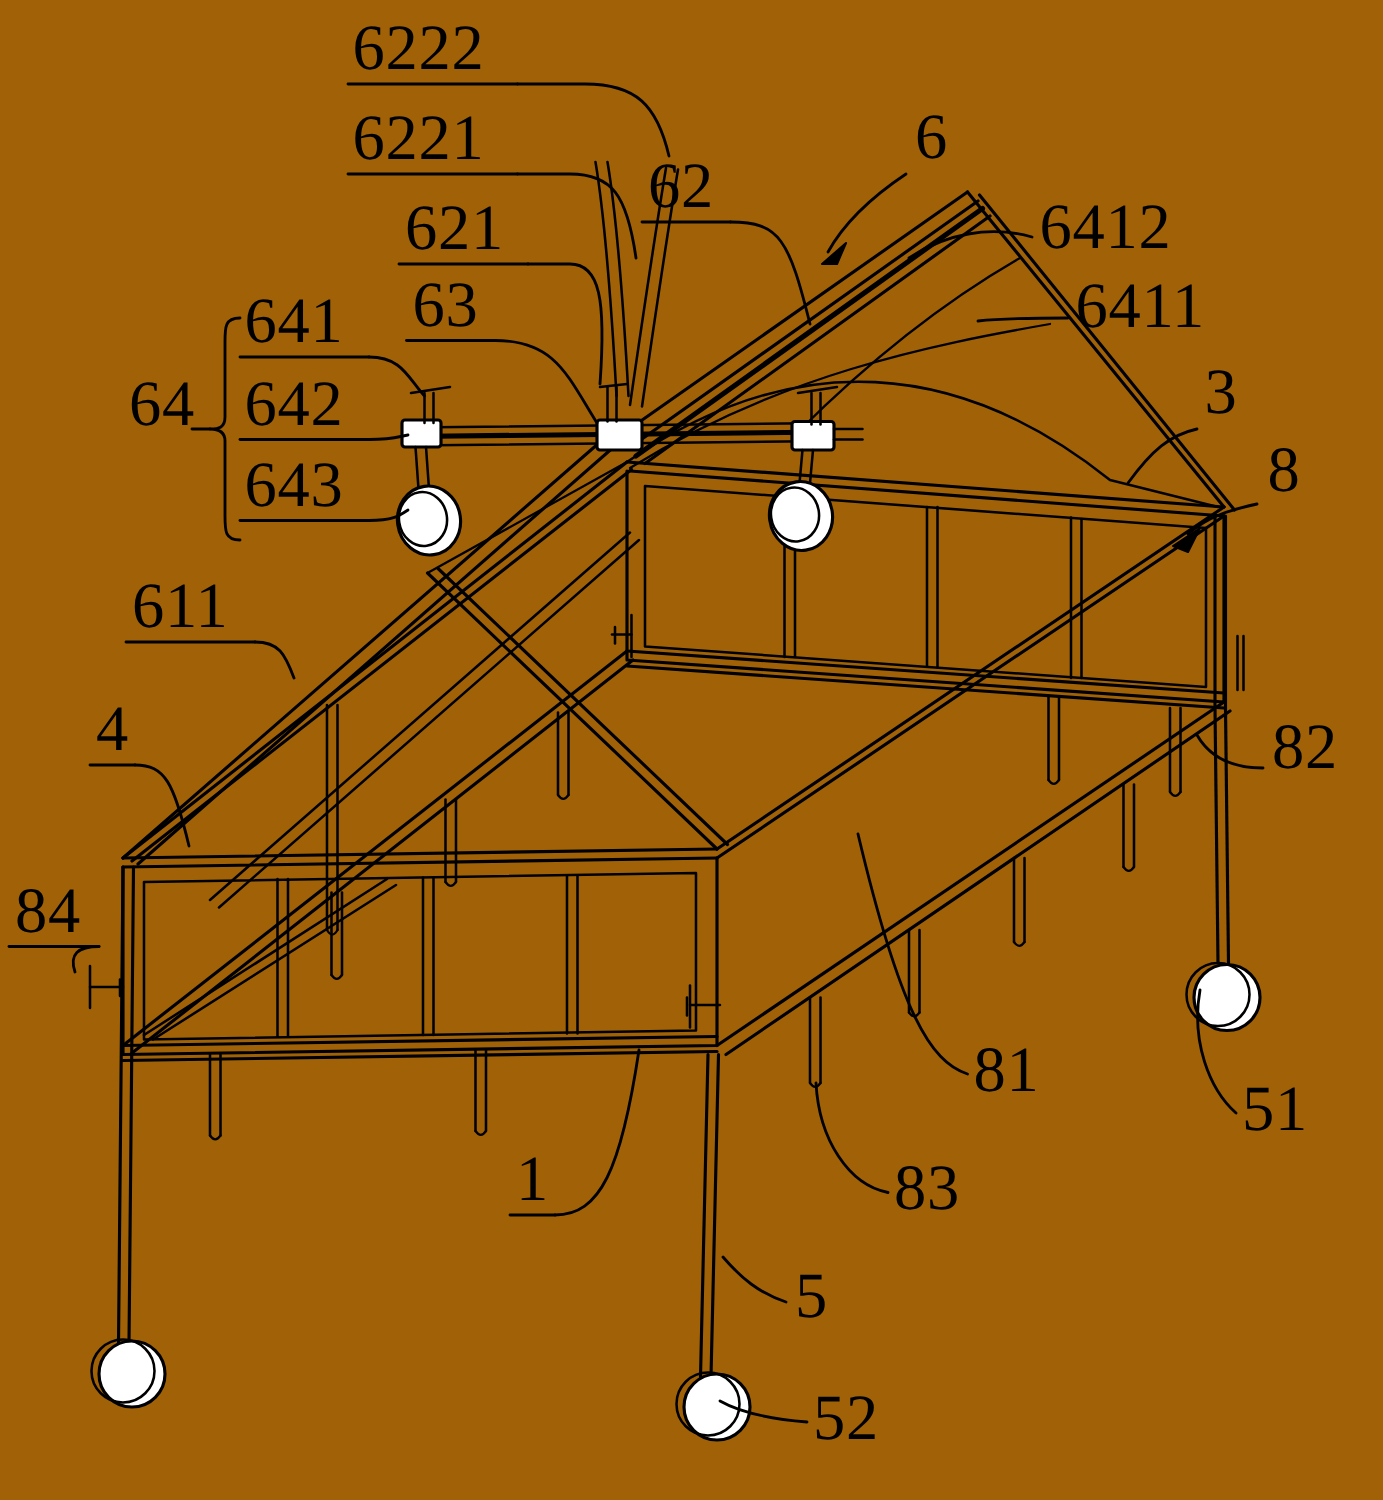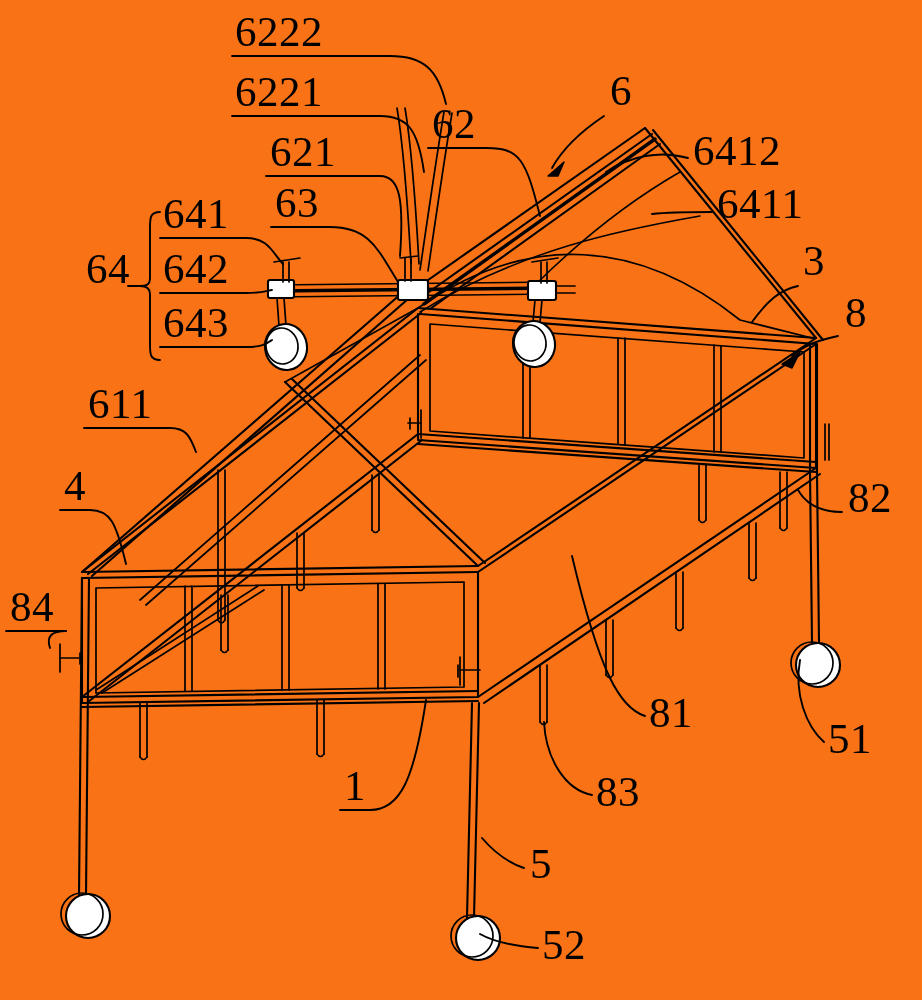--- a/index.html
+++ b/index.html
@@ -7,21 +7,21 @@
     padding: 0;
     background: #ffffff;
   }
   body {
     font-family: "Liberation Serif", "DejaVu Serif", serif;
   }
   #figure-root {
     position: relative;
     width: 922px;
     height: 1000px;
-    background: #f97316;
+    background: #a16207;
     overflow: hidden;
   }
   svg#patent-svg {
     display: block;
     width: 922px;
     height: 1000px;
   }
   .ln {
     fill: none;
     stroke: #000000;

